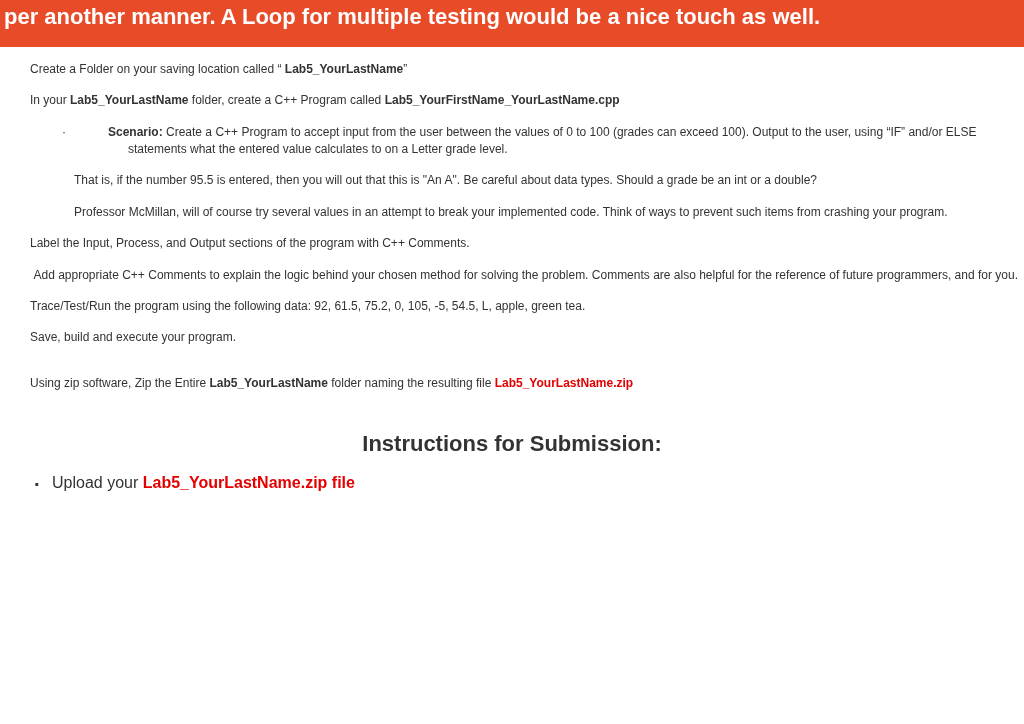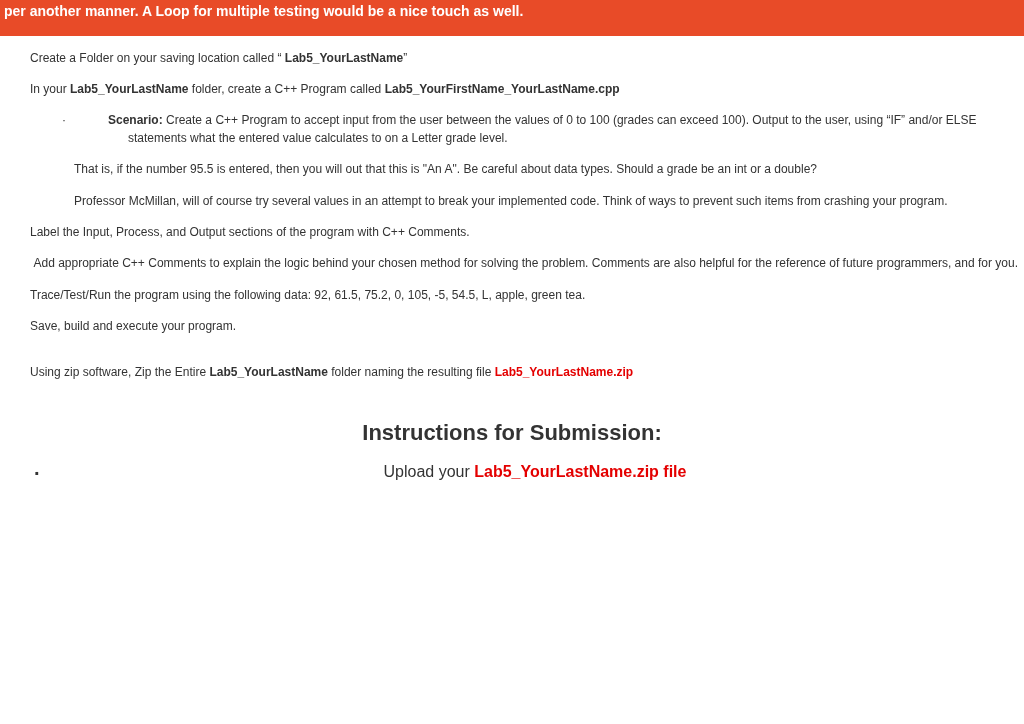--- a/index.html
+++ b/index.html
@@ -9,21 +9,21 @@
     font-family: Arial, Helvetica, sans-serif;
     font-size: 16px;
     color: #333;
     background: #fff;
     width: 1024px;
   }
   .banner {
     background: #e84b28;
     color: #fff;
     font-weight: bold;
-    font-size: 14px;
+    font-size: 22px;
     padding: 2px 4px 14px 4px;
     line-height: 1.4;
   }
   .content {
     padding: 0 6px;
   }
   p {
     margin: 14px 0;
     line-height: 1.45;
     font-size: 12px;
@@ -43,21 +43,20 @@
     text-align: center;
   }
   .sub-heading {
     font-weight: bold;
     font-size: 22px;
     margin-top: 36px;
   }
   ul.submit {
     margin: 10px 0 0 28px;
     padding: 0;
-    text-align: center;
   }
   ul.submit li {
     list-style: none;
     position: relative;
     padding-left: 18px;
   }
   ul.submit li::before {
     content: "·";
     position: absolute;
     left: 0;

